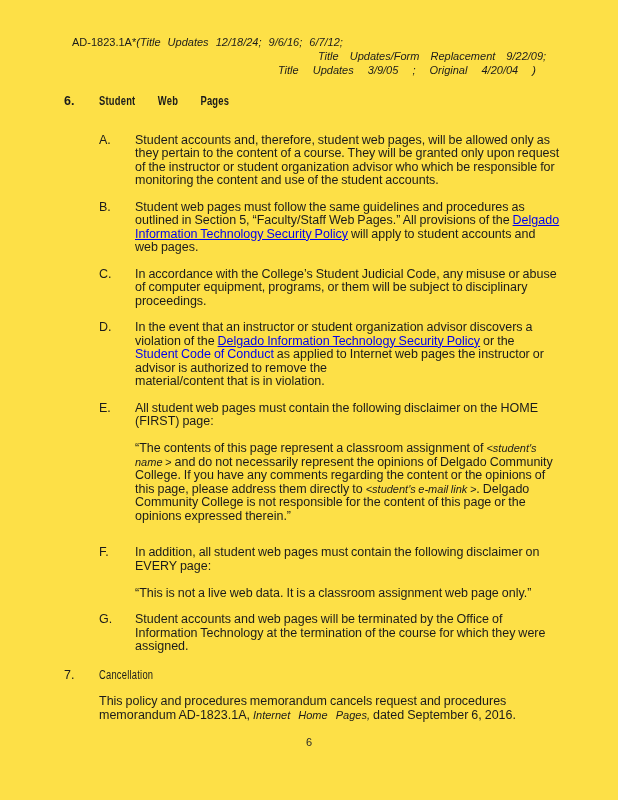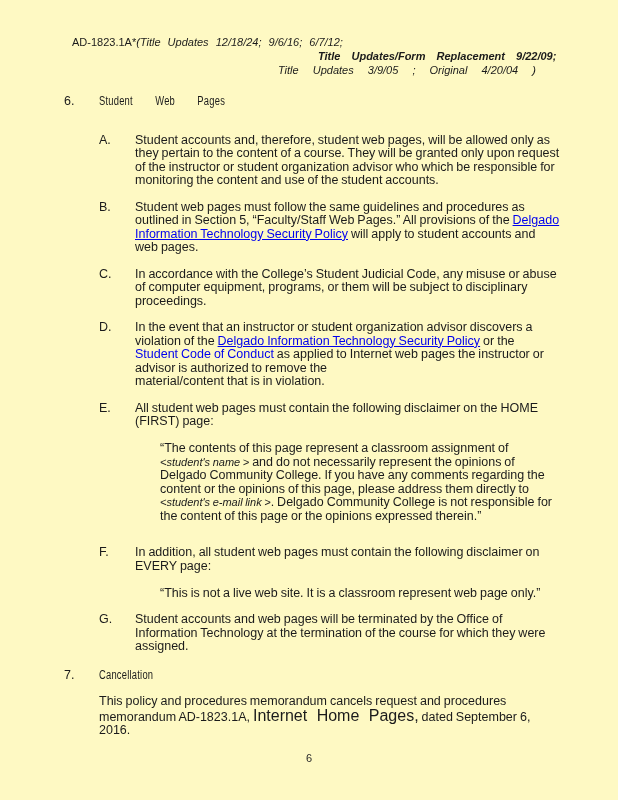--- a/index.html
+++ b/index.html
@@ -1,62 +1,62 @@
 <!DOCTYPE html>
 <html><head>
 <meta charset="utf-8">
 <style>
   html, body { margin: 0; padding: 0; background: #ffffff; }
   .page {
     position: relative;
     width: 618px; height: 800px;
-    background: #fef9c3;
+    background: #fde047;
     overflow: hidden;
     font-family: "Liberation Sans", sans-serif;
     font-size: 12.5px;
     line-height: 13.5px;
     color: #1b1b1b;
     word-spacing: -0.5px;
   }
 
   
   .doc-header { padding-top: 36px; margin-left: 72px; font-size: 11px; line-height: 13.8px; word-spacing: 0; }
   .hdr-ital { font-style: italic; }
   .hdr-line1 .hdr-ital { word-spacing: 4px; }
-  .hdr-line2 { margin-left: 246px; word-spacing: 8px; font-style: italic; font-weight: bold; }
+  .hdr-line2 { margin-left: 246px; word-spacing: 8px; font-style: italic; }
   .hdr-line3 { margin-left: 206px; word-spacing: 11px; font-style: italic; }
 
   
   .section-heading { margin-left: 64px; white-space: nowrap; }
-  .sh-6 { margin-top: 18px; }
+  .sh-6 { margin-top: 18px; font-weight: bold; }
   .sh-7 { margin-top: 15px; }
   .sec-num { display: inline-block; width: 35px; }
   .sec-title {
     display: inline-block;
     transform: scaleX(0.75);
     transform-origin: 0 50%;
     word-spacing: 26px;
     letter-spacing: 0.3px;
   }
 
   
   .lettered { list-style: none; margin: 25px 0 0 99px; padding: 0; }
   .item { display: flex; margin-bottom: 13px; }
   .item-e { margin-bottom: 23px; }
   .letter { width: 36px; flex-shrink: 0; }
   .item-body { width: 425px; }
-  .quote { margin-top: 13.5px; margin-left: 25px; }
+  .quote { margin-top: 13.5px; }
 
   .doc-link { color: #0000EE; text-decoration: underline; cursor: pointer; }
   .doc-link.no-underline { text-decoration: none; }
   .var { font-style: italic; font-size: 11px; }
 
   
   .sec7-body { margin: 13px 0 0 99px; width: 455px; }
-  .memo-title { font-size: 16px; word-spacing: 5px; }
+  .memo-title { font-style: italic; font-size: 11px; word-spacing: 5px; }
 
   
   .page-footer { margin-top: 14px; text-align: center; font-size: 11px; color: #2a2a2a; }
 </style>
 </head>
 <body>
 
 <div class="page">
 
   <header class="doc-header">
@@ -97,21 +97,21 @@
         <div class="item-body">
           <div>All student web pages must contain the following disclaimer on the HOME (FIRST)  page:</div>
           <div class="quote"><span>“The contents of this page represent a classroom assignment of </span><span class="var">&lt;student's name &gt;</span><span> and do not necessarily represent the  opinions of Delgado Community College.  If you have any comments regarding the content or the opinions of this page, please address them directly to </span><span class="var">&lt;student's e-mail link &gt;</span><span>.  Delgado Community College  is not responsible for the content of this page or the opinions expressed therein.”</span></div>
         </div>
       </li>
 
       <li class="item">
         <span class="letter">F.</span>
         <div class="item-body">
           <div>In addition, all student web pages must contain the following disclaimer on EVERY  page:</div>
-          <div class="quote">“This is not a live web site.  It is a classroom represent web page only.”</div>
+          <div class="quote">“This is not a live web data.  It is a classroom assignment web page only.”</div>
         </div>
       </li>
 
       <li class="item">
         <span class="letter">G.</span>
         <div class="item-body">Student accounts and web pages will be terminated by the Office of Information Technology at the termination of the course for which they  were assigned.</div>
       </li>
 
     </ol>
   </section>

